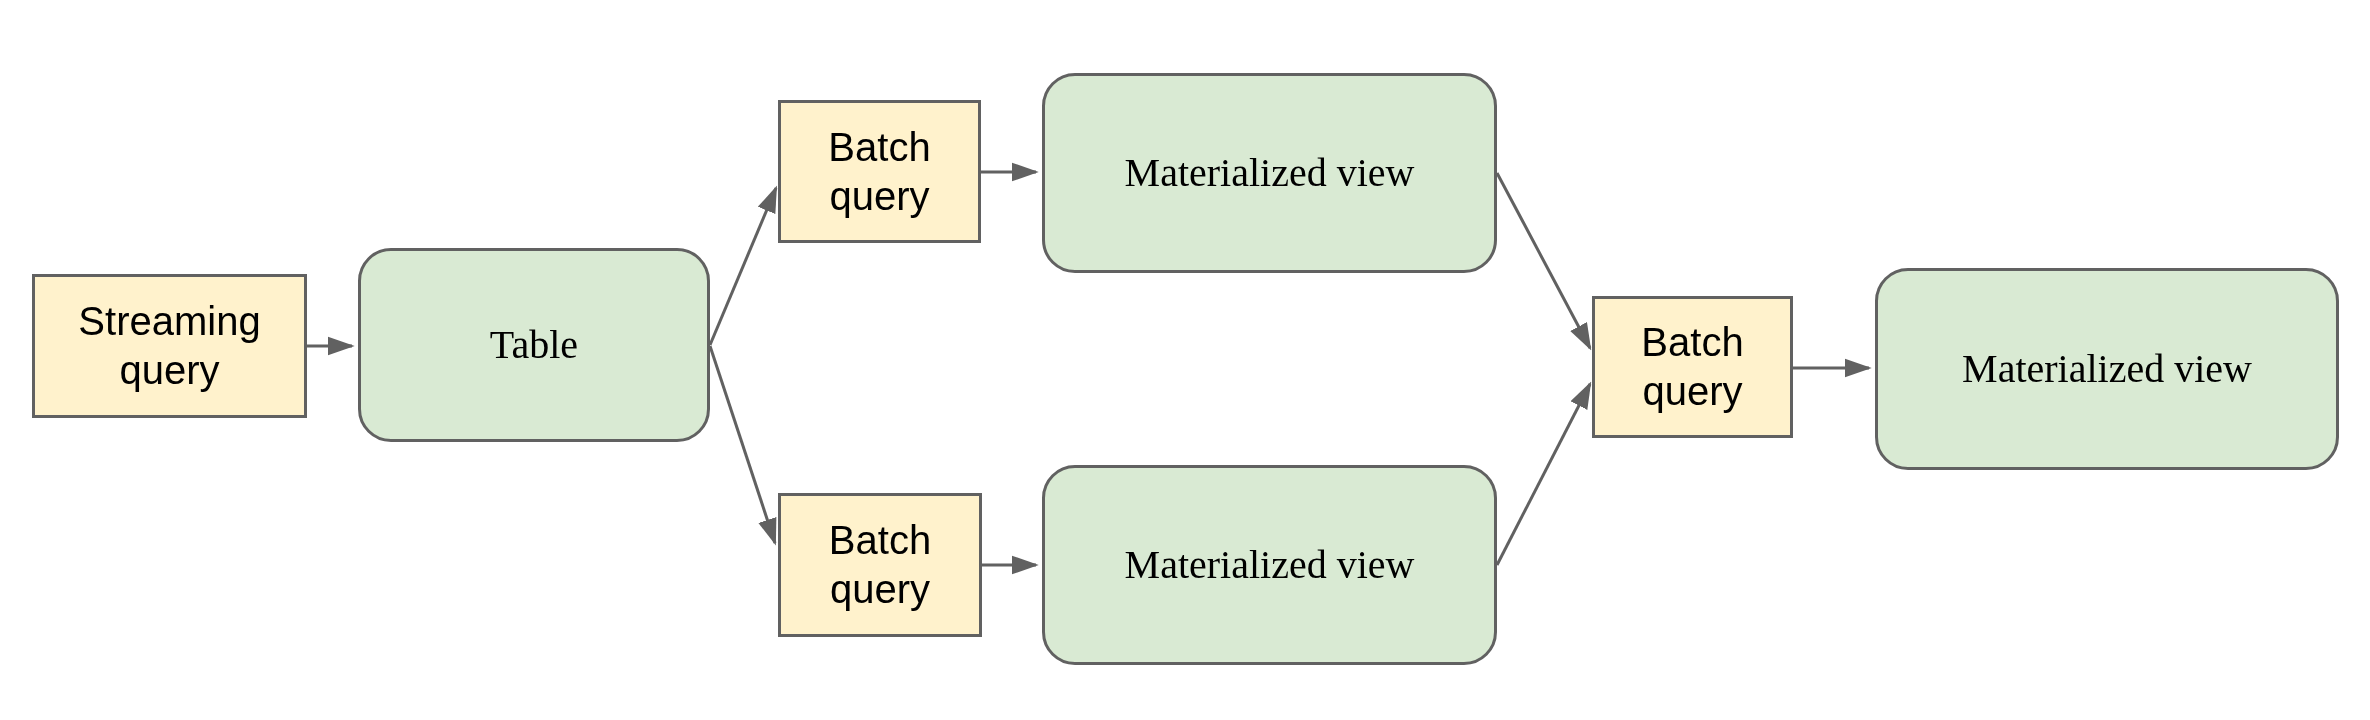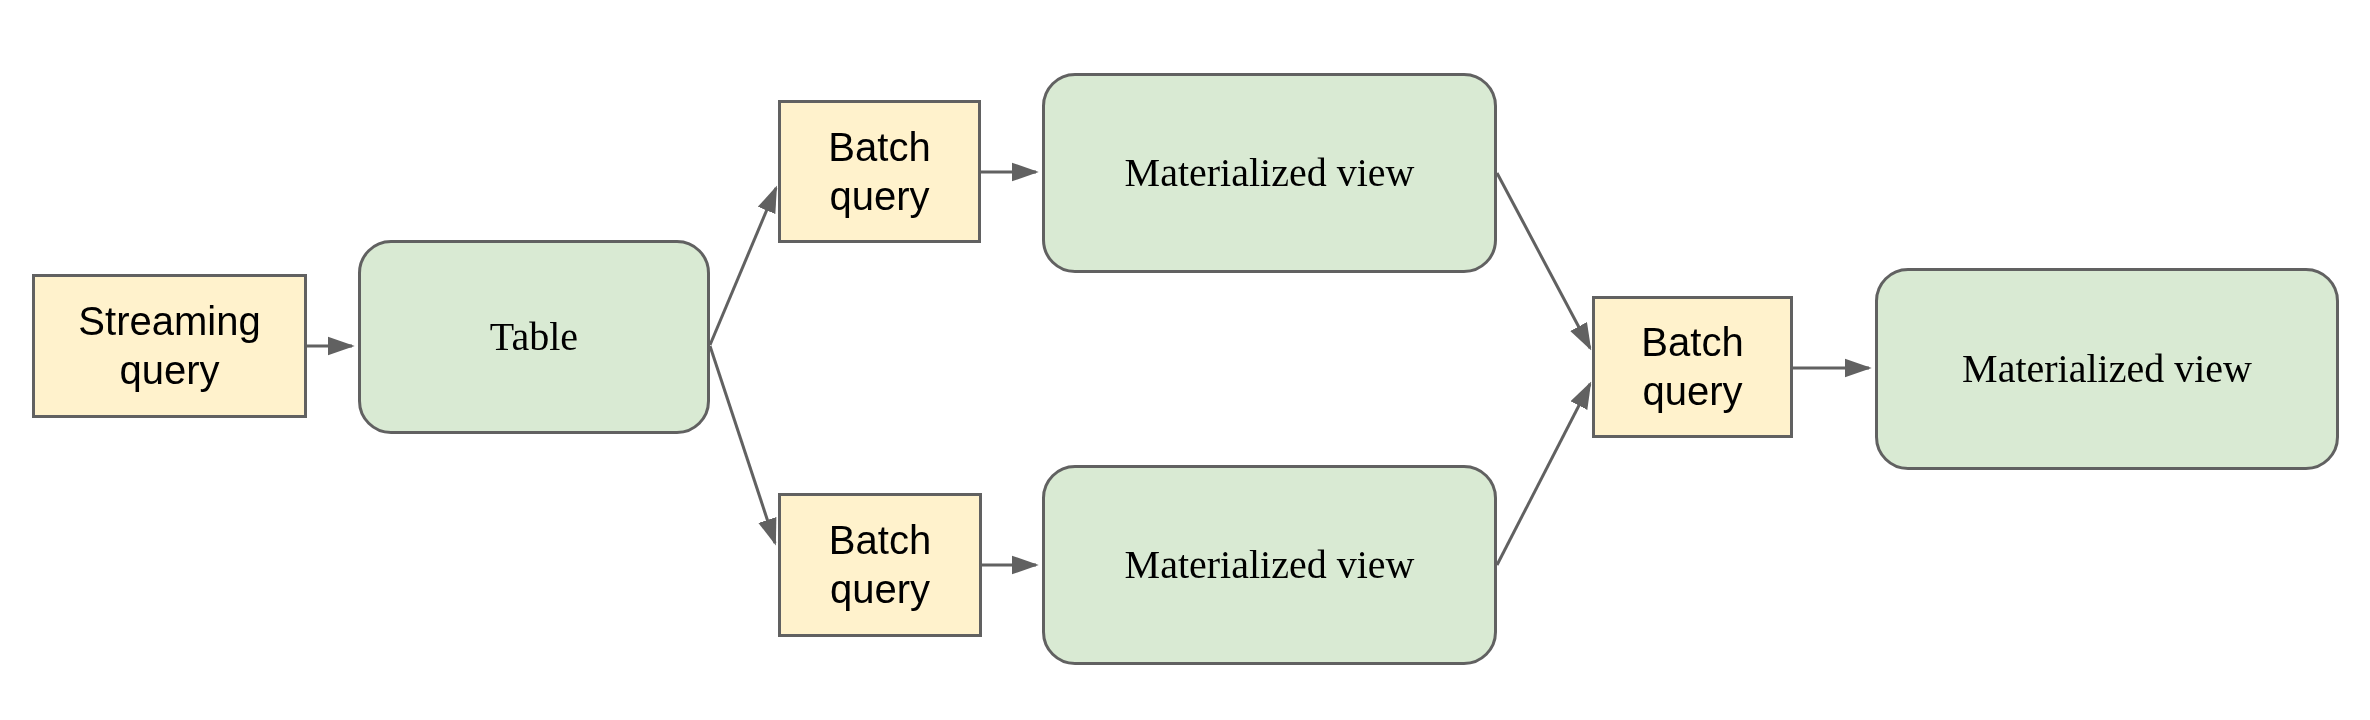--- a/index.html
+++ b/index.html
@@ -72,21 +72,21 @@
       <line x1="982" y1="565" x2="1036" y2="565" marker-end="url(#arrowhead)"></line>
       <line x1="1497" y1="173" x2="1590" y2="348" marker-end="url(#arrowhead)"></line>
       <line x1="1497" y1="565" x2="1590" y2="384" marker-end="url(#arrowhead)"></line>
       <line x1="1793" y1="368" x2="1869" y2="368" marker-end="url(#arrowhead)"></line>
     </svg>
 
   <div class="node query" style="left: 32px; top: 274px; width: 275px; height: 144px;">
     <span class="label">Streaming query</span>
   </div>
 
-  <div class="node view" style="left: 358px; top: 240px; width: 352px; height: 194px;">
+  <div class="node view" style="left: 358px; top: 248px; width: 352px; height: 194px;">
     <span class="label">Table</span>
   </div>
 
   <div class="node query" style="left: 778px; top: 100px; width: 203px; height: 143px;">
     <span class="label">Batch query</span>
   </div>
 
   <div class="node view" style="left: 1042px; top: 73px; width: 455px; height: 200px;">
     <span class="label">Materialized view</span>
   </div>

